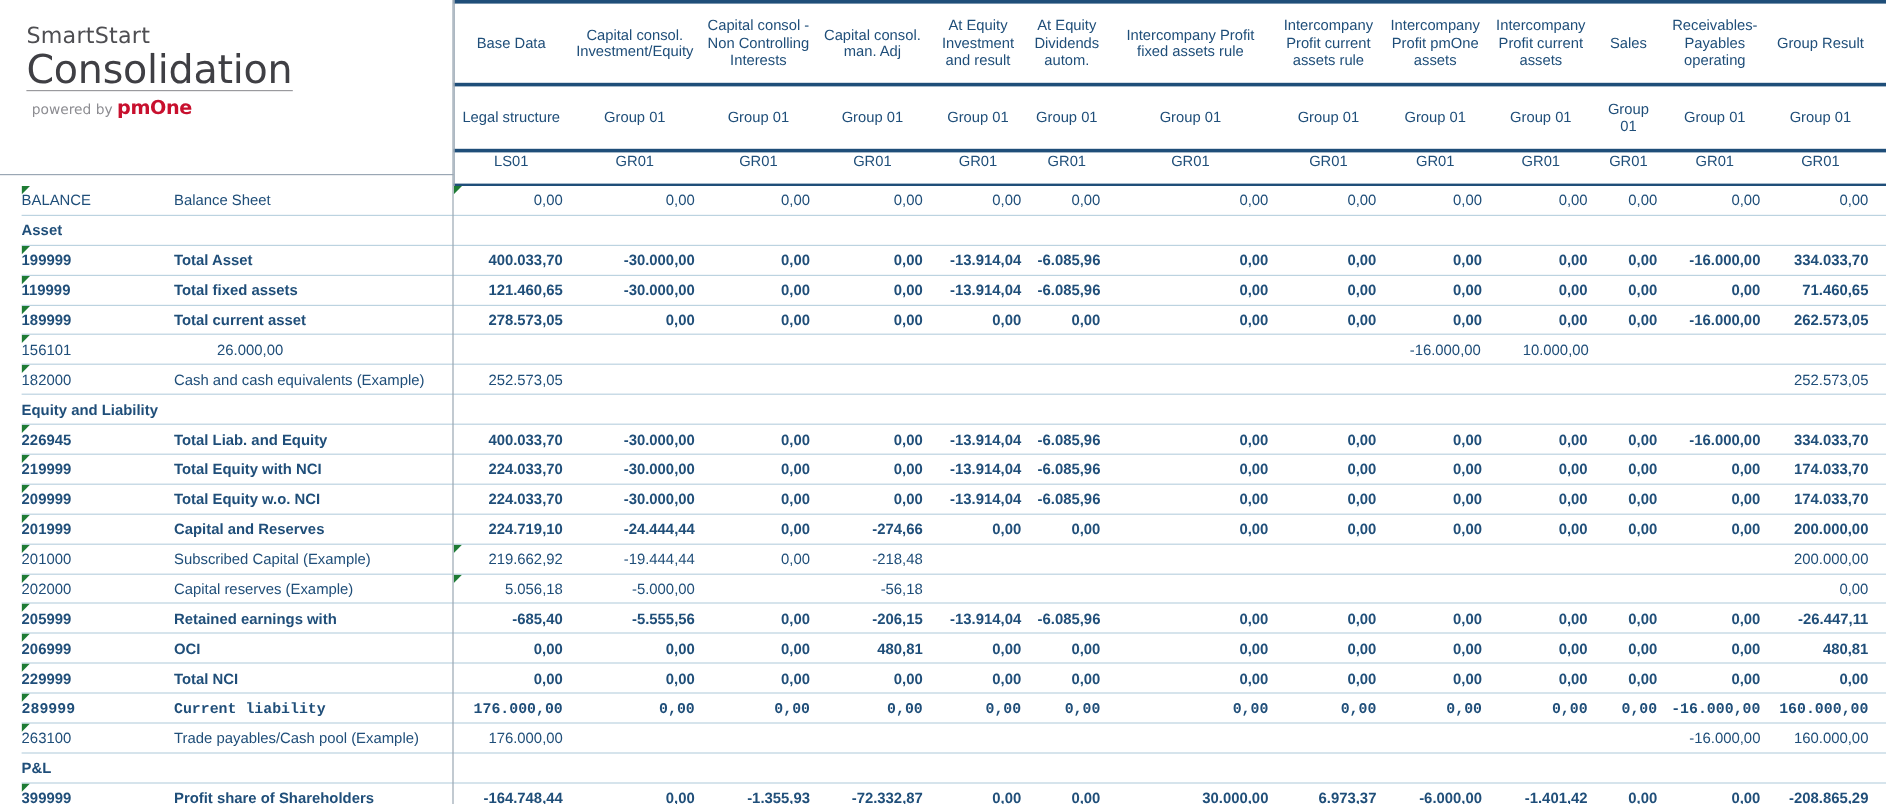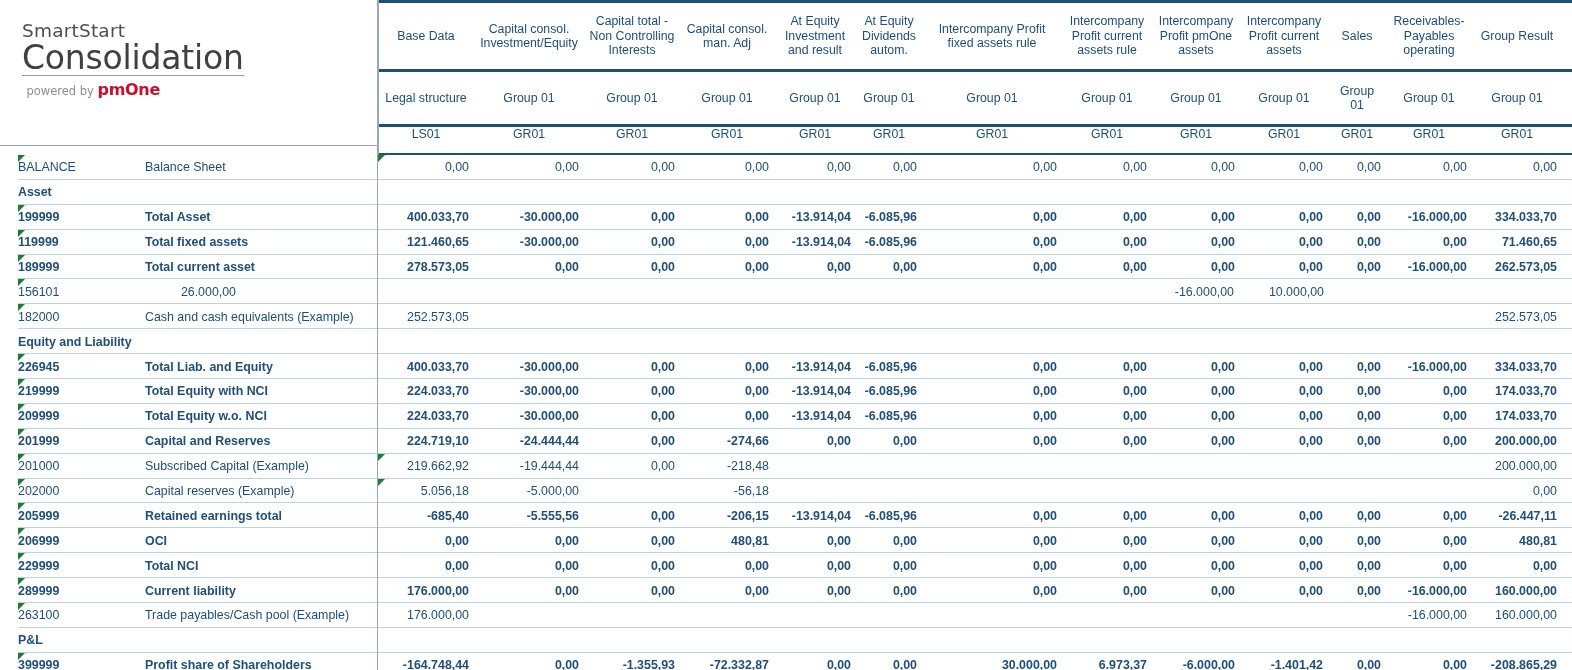--- a/index.html
+++ b/index.html
@@ -142,21 +142,21 @@
       <div class="logo-consol">Consolidation</div>
       <div class="logo-by"><span>powered by </span><b>pmOne</b></div>
     </div>
 
     <div class="hdr-wrap">
       <div class="vline"></div>
       <div class="sep"></div>
       <div class="hrow band1" id="hdr1">
           <div class="hcell" style="width: 96px; flex: 0 0 96px;">Base Data</div>
           <div class="hcell" style="width: 110px; flex: 0 0 110px;">Capital consol. Investment/Equity</div>
-          <div class="hcell" style="width: 96px; flex: 0 0 96px;">Capital total - Non Controlling Interests</div>
+          <div class="hcell" style="width: 96px; flex: 0 0 96px;">Capital consol - Non Controlling Interests</div>
           <div class="hcell" style="width: 94px; flex: 0 0 94px;">Capital consol. man. Adj</div>
           <div class="hcell" style="width: 82px; flex: 0 0 82px;">At Equity Investment and result</div>
           <div class="hcell" style="width: 66px; flex: 0 0 66px;">At Equity Dividends autom.</div>
           <div class="hcell" style="width: 140px; flex: 0 0 140px;">Intercompany Profit fixed assets rule</div>
           <div class="hcell" style="width: 90px; flex: 0 0 90px;">Intercompany Profit current assets rule</div>
           <div class="hcell" style="width: 88px; flex: 0 0 88px;">Intercompany Profit pmOne assets</div>
           <div class="hcell" style="width: 88px; flex: 0 0 88px;">Intercompany Profit current assets</div>
           <div class="hcell" style="width: 58px; flex: 0 0 58px;">Sales</div>
           <div class="hcell" style="width: 86px; flex: 0 0 86px;">Receivables-Payables operating</div>
           <div class="hcell" style="width: 90px; flex: 0 0 90px;">Group Result</div>
@@ -882,21 +882,21 @@
           <span>0,00</span>
         </div>
       </div>
       <div class="body-row row-bold" style="height: 24.9px;">
         <div class="rowline"></div>
         <div class="c-code">
           <span class="tri"></span>
           <span>205999</span>
         </div>
         <div class="c-label">
-          <span>Retained earnings total</span>
+          <span>Retained earnings with</span>
         </div>
         <div class="c-num" style="width: 96px; flex: 0 0 96px; position: relative;">
           <span>-685,40</span>
         </div>
         <div class="c-num" style="width: 110px; flex: 0 0 110px; position: relative;">
           <span>-5.555,56</span>
         </div>
         <div class="c-num" style="width: 96px; flex: 0 0 96px; position: relative;">
           <span>0,00</span>
         </div>
@@ -1022,167 +1022,167 @@
         <div class="c-num" style="width: 58px; flex: 0 0 58px; position: relative;">
           <span>0,00</span>
         </div>
         <div class="c-num" style="width: 86px; flex: 0 0 86px; position: relative;">
           <span>0,00</span>
         </div>
         <div class="c-num" style="width: 90px; flex: 0 0 90px; position: relative;">
           <span>0,00</span>
         </div>
       </div>
+      <div class="body-row row-bold" style="height: 24.9px; font-family: Liberation Mono, monospace;">
+        <div class="rowline"></div>
+        <div class="c-code">
+          <span class="tri"></span>
+          <span>289999</span>
+        </div>
+        <div class="c-label">
+          <span>Current liability</span>
+        </div>
+        <div class="c-num" style="width: 96px; flex: 0 0 96px; position: relative;">
+          <span>176.000,00</span>
+        </div>
+        <div class="c-num" style="width: 110px; flex: 0 0 110px; position: relative;">
+          <span>0,00</span>
+        </div>
+        <div class="c-num" style="width: 96px; flex: 0 0 96px; position: relative;">
+          <span>0,00</span>
+        </div>
+        <div class="c-num" style="width: 94px; flex: 0 0 94px; position: relative;">
+          <span>0,00</span>
+        </div>
+        <div class="c-num" style="width: 82px; flex: 0 0 82px; position: relative;">
+          <span>0,00</span>
+        </div>
+        <div class="c-num" style="width: 66px; flex: 0 0 66px; position: relative;">
+          <span>0,00</span>
+        </div>
+        <div class="c-num" style="width: 140px; flex: 0 0 140px; position: relative;">
+          <span>0,00</span>
+        </div>
+        <div class="c-num" style="width: 90px; flex: 0 0 90px; position: relative;">
+          <span>0,00</span>
+        </div>
+        <div class="c-num" style="width: 88px; flex: 0 0 88px; position: relative;">
+          <span>0,00</span>
+        </div>
+        <div class="c-num" style="width: 88px; flex: 0 0 88px; position: relative;">
+          <span>0,00</span>
+        </div>
+        <div class="c-num" style="width: 58px; flex: 0 0 58px; position: relative;">
+          <span>0,00</span>
+        </div>
+        <div class="c-num" style="width: 86px; flex: 0 0 86px; position: relative;">
+          <span>-16.000,00</span>
+        </div>
+        <div class="c-num" style="width: 90px; flex: 0 0 90px; position: relative;">
+          <span>160.000,00</span>
+        </div>
+      </div>
+      <div class="body-row" style="height: 24.9px;">
+        <div class="rowline"></div>
+        <div class="c-code">
+          <span class="tri"></span>
+          <span>263100</span>
+        </div>
+        <div class="c-label">
+          <span>Trade payables/Cash pool (Example)</span>
+        </div>
+        <div class="c-num" style="width: 96px; flex: 0 0 96px; position: relative;">
+          <span>176.000,00</span>
+        </div>
+        <div class="c-num" style="width: 110px; flex: 0 0 110px; position: relative;">
+          <span></span>
+        </div>
+        <div class="c-num" style="width: 96px; flex: 0 0 96px; position: relative;">
+          <span></span>
+        </div>
+        <div class="c-num" style="width: 94px; flex: 0 0 94px; position: relative;">
+          <span></span>
+        </div>
+        <div class="c-num" style="width: 82px; flex: 0 0 82px; position: relative;">
+          <span></span>
+        </div>
+        <div class="c-num" style="width: 66px; flex: 0 0 66px; position: relative;">
+          <span></span>
+        </div>
+        <div class="c-num" style="width: 140px; flex: 0 0 140px; position: relative;">
+          <span></span>
+        </div>
+        <div class="c-num" style="width: 90px; flex: 0 0 90px; position: relative;">
+          <span></span>
+        </div>
+        <div class="c-num" style="width: 88px; flex: 0 0 88px; position: relative;">
+          <span></span>
+        </div>
+        <div class="c-num" style="width: 88px; flex: 0 0 88px; position: relative;">
+          <span></span>
+        </div>
+        <div class="c-num" style="width: 58px; flex: 0 0 58px; position: relative;">
+          <span></span>
+        </div>
+        <div class="c-num" style="width: 86px; flex: 0 0 86px; position: relative;">
+          <span>-16.000,00</span>
+        </div>
+        <div class="c-num" style="width: 90px; flex: 0 0 90px; position: relative;">
+          <span>160.000,00</span>
+        </div>
+      </div>
+      <div class="body-row row-bold sect" style="height: 24.9px;">
+        <div class="rowline"></div>
+        <div class="c-code">
+          <span>P&amp;L</span>
+        </div>
+        <div class="c-label">
+          <span></span>
+        </div>
+        <div class="c-num" style="width: 96px; flex: 0 0 96px; position: relative;">
+          <span></span>
+        </div>
+        <div class="c-num" style="width: 110px; flex: 0 0 110px; position: relative;">
+          <span></span>
+        </div>
+        <div class="c-num" style="width: 96px; flex: 0 0 96px; position: relative;">
+          <span></span>
+        </div>
+        <div class="c-num" style="width: 94px; flex: 0 0 94px; position: relative;">
+          <span></span>
+        </div>
+        <div class="c-num" style="width: 82px; flex: 0 0 82px; position: relative;">
+          <span></span>
+        </div>
+        <div class="c-num" style="width: 66px; flex: 0 0 66px; position: relative;">
+          <span></span>
+        </div>
+        <div class="c-num" style="width: 140px; flex: 0 0 140px; position: relative;">
+          <span></span>
+        </div>
+        <div class="c-num" style="width: 90px; flex: 0 0 90px; position: relative;">
+          <span></span>
+        </div>
+        <div class="c-num" style="width: 88px; flex: 0 0 88px; position: relative;">
+          <span></span>
+        </div>
+        <div class="c-num" style="width: 88px; flex: 0 0 88px; position: relative;">
+          <span></span>
+        </div>
+        <div class="c-num" style="width: 58px; flex: 0 0 58px; position: relative;">
+          <span></span>
+        </div>
+        <div class="c-num" style="width: 86px; flex: 0 0 86px; position: relative;">
+          <span></span>
+        </div>
+        <div class="c-num" style="width: 90px; flex: 0 0 90px; position: relative;">
+          <span></span>
+        </div>
+      </div>
       <div class="body-row row-bold" style="height: 24.9px;">
-        <div class="rowline"></div>
-        <div class="c-code">
-          <span class="tri"></span>
-          <span>289999</span>
-        </div>
-        <div class="c-label">
-          <span>Current liability</span>
-        </div>
-        <div class="c-num" style="width: 96px; flex: 0 0 96px; position: relative;">
-          <span>176.000,00</span>
-        </div>
-        <div class="c-num" style="width: 110px; flex: 0 0 110px; position: relative;">
-          <span>0,00</span>
-        </div>
-        <div class="c-num" style="width: 96px; flex: 0 0 96px; position: relative;">
-          <span>0,00</span>
-        </div>
-        <div class="c-num" style="width: 94px; flex: 0 0 94px; position: relative;">
-          <span>0,00</span>
-        </div>
-        <div class="c-num" style="width: 82px; flex: 0 0 82px; position: relative;">
-          <span>0,00</span>
-        </div>
-        <div class="c-num" style="width: 66px; flex: 0 0 66px; position: relative;">
-          <span>0,00</span>
-        </div>
-        <div class="c-num" style="width: 140px; flex: 0 0 140px; position: relative;">
-          <span>0,00</span>
-        </div>
-        <div class="c-num" style="width: 90px; flex: 0 0 90px; position: relative;">
-          <span>0,00</span>
-        </div>
-        <div class="c-num" style="width: 88px; flex: 0 0 88px; position: relative;">
-          <span>0,00</span>
-        </div>
-        <div class="c-num" style="width: 88px; flex: 0 0 88px; position: relative;">
-          <span>0,00</span>
-        </div>
-        <div class="c-num" style="width: 58px; flex: 0 0 58px; position: relative;">
-          <span>0,00</span>
-        </div>
-        <div class="c-num" style="width: 86px; flex: 0 0 86px; position: relative;">
-          <span>-16.000,00</span>
-        </div>
-        <div class="c-num" style="width: 90px; flex: 0 0 90px; position: relative;">
-          <span>160.000,00</span>
-        </div>
-      </div>
-      <div class="body-row" style="height: 24.9px;">
-        <div class="rowline"></div>
-        <div class="c-code">
-          <span class="tri"></span>
-          <span>263100</span>
-        </div>
-        <div class="c-label">
-          <span>Trade payables/Cash pool (Example)</span>
-        </div>
-        <div class="c-num" style="width: 96px; flex: 0 0 96px; position: relative;">
-          <span>176.000,00</span>
-        </div>
-        <div class="c-num" style="width: 110px; flex: 0 0 110px; position: relative;">
-          <span></span>
-        </div>
-        <div class="c-num" style="width: 96px; flex: 0 0 96px; position: relative;">
-          <span></span>
-        </div>
-        <div class="c-num" style="width: 94px; flex: 0 0 94px; position: relative;">
-          <span></span>
-        </div>
-        <div class="c-num" style="width: 82px; flex: 0 0 82px; position: relative;">
-          <span></span>
-        </div>
-        <div class="c-num" style="width: 66px; flex: 0 0 66px; position: relative;">
-          <span></span>
-        </div>
-        <div class="c-num" style="width: 140px; flex: 0 0 140px; position: relative;">
-          <span></span>
-        </div>
-        <div class="c-num" style="width: 90px; flex: 0 0 90px; position: relative;">
-          <span></span>
-        </div>
-        <div class="c-num" style="width: 88px; flex: 0 0 88px; position: relative;">
-          <span></span>
-        </div>
-        <div class="c-num" style="width: 88px; flex: 0 0 88px; position: relative;">
-          <span></span>
-        </div>
-        <div class="c-num" style="width: 58px; flex: 0 0 58px; position: relative;">
-          <span></span>
-        </div>
-        <div class="c-num" style="width: 86px; flex: 0 0 86px; position: relative;">
-          <span>-16.000,00</span>
-        </div>
-        <div class="c-num" style="width: 90px; flex: 0 0 90px; position: relative;">
-          <span>160.000,00</span>
-        </div>
-      </div>
-      <div class="body-row row-bold sect" style="height: 24.9px;">
-        <div class="rowline"></div>
-        <div class="c-code">
-          <span>P&amp;L</span>
-        </div>
-        <div class="c-label">
-          <span></span>
-        </div>
-        <div class="c-num" style="width: 96px; flex: 0 0 96px; position: relative;">
-          <span></span>
-        </div>
-        <div class="c-num" style="width: 110px; flex: 0 0 110px; position: relative;">
-          <span></span>
-        </div>
-        <div class="c-num" style="width: 96px; flex: 0 0 96px; position: relative;">
-          <span></span>
-        </div>
-        <div class="c-num" style="width: 94px; flex: 0 0 94px; position: relative;">
-          <span></span>
-        </div>
-        <div class="c-num" style="width: 82px; flex: 0 0 82px; position: relative;">
-          <span></span>
-        </div>
-        <div class="c-num" style="width: 66px; flex: 0 0 66px; position: relative;">
-          <span></span>
-        </div>
-        <div class="c-num" style="width: 140px; flex: 0 0 140px; position: relative;">
-          <span></span>
-        </div>
-        <div class="c-num" style="width: 90px; flex: 0 0 90px; position: relative;">
-          <span></span>
-        </div>
-        <div class="c-num" style="width: 88px; flex: 0 0 88px; position: relative;">
-          <span></span>
-        </div>
-        <div class="c-num" style="width: 88px; flex: 0 0 88px; position: relative;">
-          <span></span>
-        </div>
-        <div class="c-num" style="width: 58px; flex: 0 0 58px; position: relative;">
-          <span></span>
-        </div>
-        <div class="c-num" style="width: 86px; flex: 0 0 86px; position: relative;">
-          <span></span>
-        </div>
-        <div class="c-num" style="width: 90px; flex: 0 0 90px; position: relative;">
-          <span></span>
-        </div>
-      </div>
-      <div class="body-row row-bold" style="height: 24.9px;">
         <div class="c-code">
           <span class="tri"></span>
           <span>399999</span>
         </div>
         <div class="c-label">
           <span>Profit share of Shareholders</span>
         </div>
         <div class="c-num" style="width: 96px; flex: 0 0 96px; position: relative;">
           <span>-164.748,44</span>
         </div>

